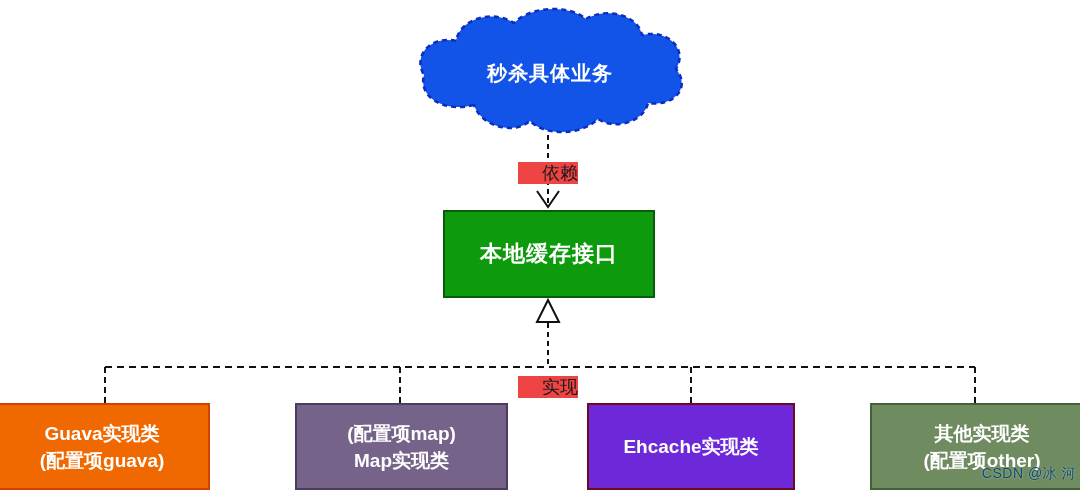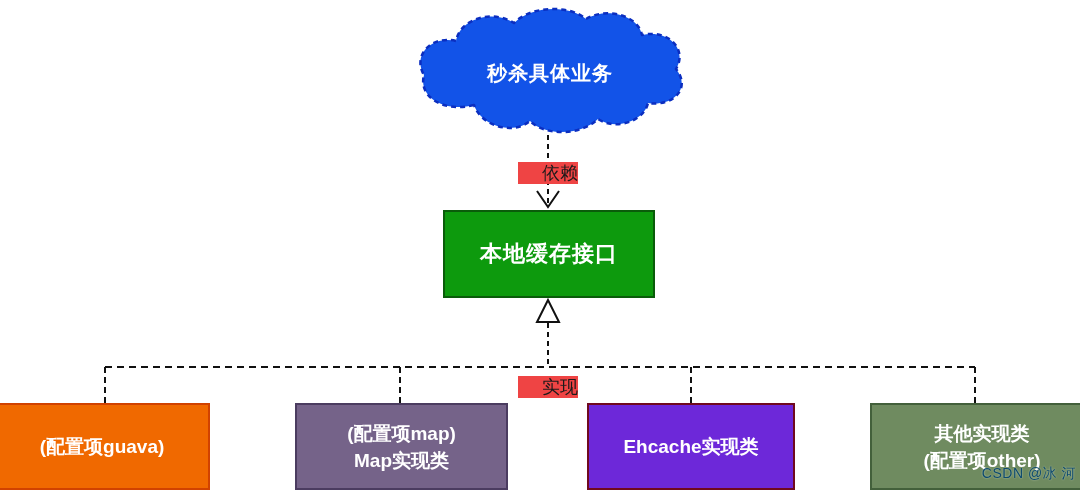--- a/index.html
+++ b/index.html
@@ -85,20 +85,21 @@
   <div class="cloud-label">秒杀具体业务</div>
 
   <div class="edge-label depends">依赖</div>
   <div class="edge-label implements">实现</div>
 
   <div class="node iface" style="background-color: rgb(13, 154, 13); border-color: rgb(10, 92, 10);">
     <span>本地缓存接口</span>
   </div>
 
   <div class="node impl impl-guava" style="background-color: rgb(240, 105, 0); border-color: rgb(209, 66, 0);">
+    <span>Guava实现类</span>
     <span>(配置项guava)</span>
   </div>
 
   <div class="node impl impl-map" style="background-color: rgb(117, 99, 137); border-color: rgb(75, 60, 96);">
     <span>(配置项map)</span>
     <span>Map实现类</span>
   </div>
 
   <div class="node impl impl-ehcache" style="background-color: #6d28d9; border-color: rgb(112, 9, 31);">
     <span>Ehcache实现类</span>

